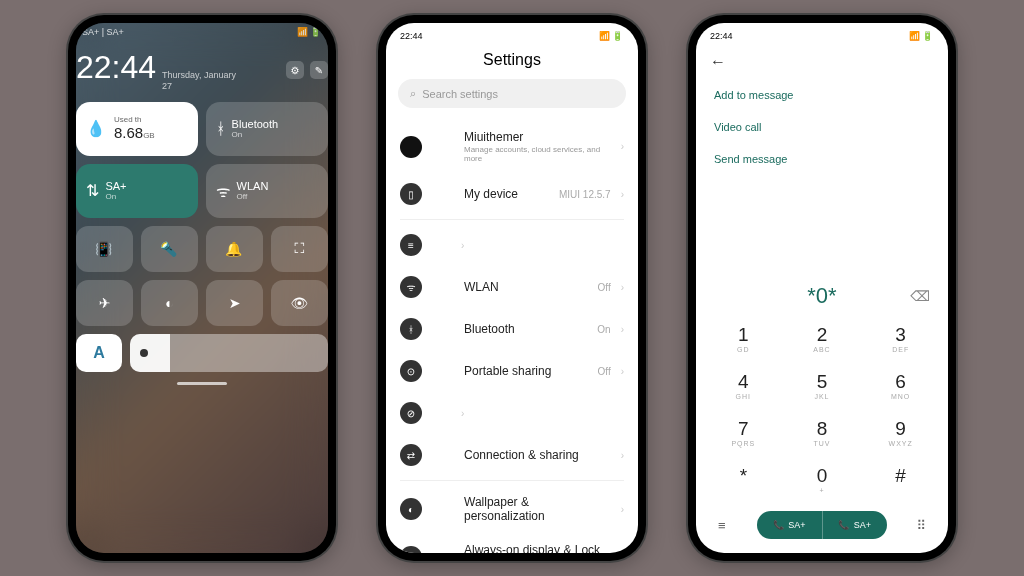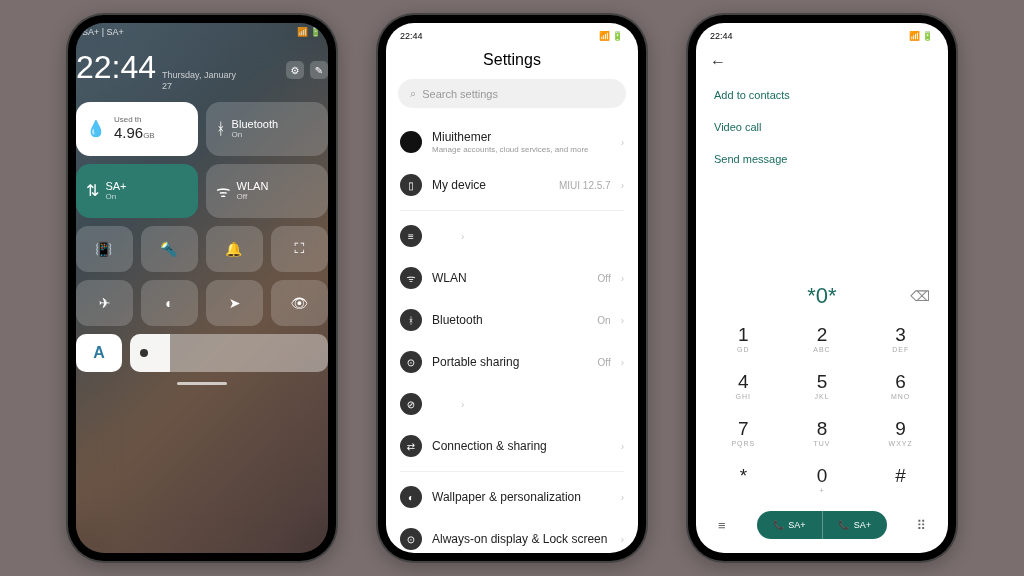--- a/index.html
+++ b/index.html
@@ -39,21 +39,21 @@
 .p1-home { width: 50px; height: 3px; background: rgba(255,255,255,0.7); border-radius: 2px; margin: 8px auto 0; }
 
 
 .p2-screen { background: #fff; }
 .p2-status { display: flex; justify-content: space-between; color: #000; font-size: 9px; padding: 8px 14px 4px; }
 .p2-title { text-align: center; font-size: 16px; font-weight: 500; padding: 6px 0 10px; }
 .p2-search { margin: 0 12px 12px; background: #f0f0f0; border-radius: 18px; padding: 8px 12px; color: #999; font-size: 11px; display: flex; align-items: center; gap: 6px; }
 .p2-row { display: flex; align-items: center; padding: 10px 14px; gap: 10px; }
 .p2-icon { width: 22px; height: 22px; border-radius: 50%; background: #333; display: flex; align-items: center; justify-content: center; color: #fff; font-size: 10px; flex-shrink: 0; }
 .p2-icon.avatar { background: #111; }
-.p2-row-main { flex: 1; }
+.p2-row-main { flex: 1; margin-left: 32px; }
 .p2-row-title { font-size: 12px; color: #222; }
 .p2-row-sub { font-size: 8px; color: #999; margin-top: 1px; }
 .p2-row-val { font-size: 10px; color: #aaa; padding-left: 19px; }
 .p2-chev { color: #ccc; font-size: 10px; }
 .p2-divider { height: 1px; background: #eee; margin: 4px 14px; }
 
 
 .p3-screen { background: #fff; display: flex; flex-direction: column; }
 .p3-status { display: flex; justify-content: space-between; color: #000; font-size: 9px; padding: 8px 14px 4px; }
 .p3-header { display: flex; align-items: center; padding: 6px 14px 10px; }
@@ -100,21 +100,21 @@
         <div class="p1-icons">
           <div class="p1-tiny-icon">⚙</div>
           <div class="p1-tiny-icon">✎</div>
         </div>
       </div>
       <div class="p1-tiles">
         <div class="p1-tile white">
           <span class="drop-icon">💧</span>
           <div>
             <div class="p1-tile-sub">Used th</div>
-            <div><span class="p1-tile-big">4.96</span><span class="p1-tile-sub">GB</span></div>
+            <div><span class="p1-tile-big">8.68</span><span class="p1-tile-sub">GB</span></div>
           </div>
         </div>
         <div class="p1-tile dark">
           <span>ᚼ</span>
           <div>
             <div class="p1-tile-txt">Bluetooth</div>
             <div class="p1-tile-sub">On</div>
           </div>
         </div>
         <div class="p1-tile teal">
@@ -248,21 +248,21 @@
 <div class="phone">
   <div class="screen p3-screen">
     <div class="p3-status">
       <span>22:44</span>
       <span>📶 🔋</span>
     </div>
     <div class="p3-header">
       <span class="p3-back">←</span>
     </div>
     <div class="p3-opts" id="p3-opts">
-        <div class="p3-opt">Add to contacts</div>
+        <div class="p3-opt">Add to message</div>
         <div class="p3-opt">Video call</div>
         <div class="p3-opt">Send message</div>
       </div>
     <div class="p3-spacer"></div>
     <div class="p3-number-row">
       <span class="p3-number">*0*</span>
       <span class="p3-del">⌫</span>
     </div>
     <div class="p3-keys" id="p3-keys">
         <div class="p3-key">

